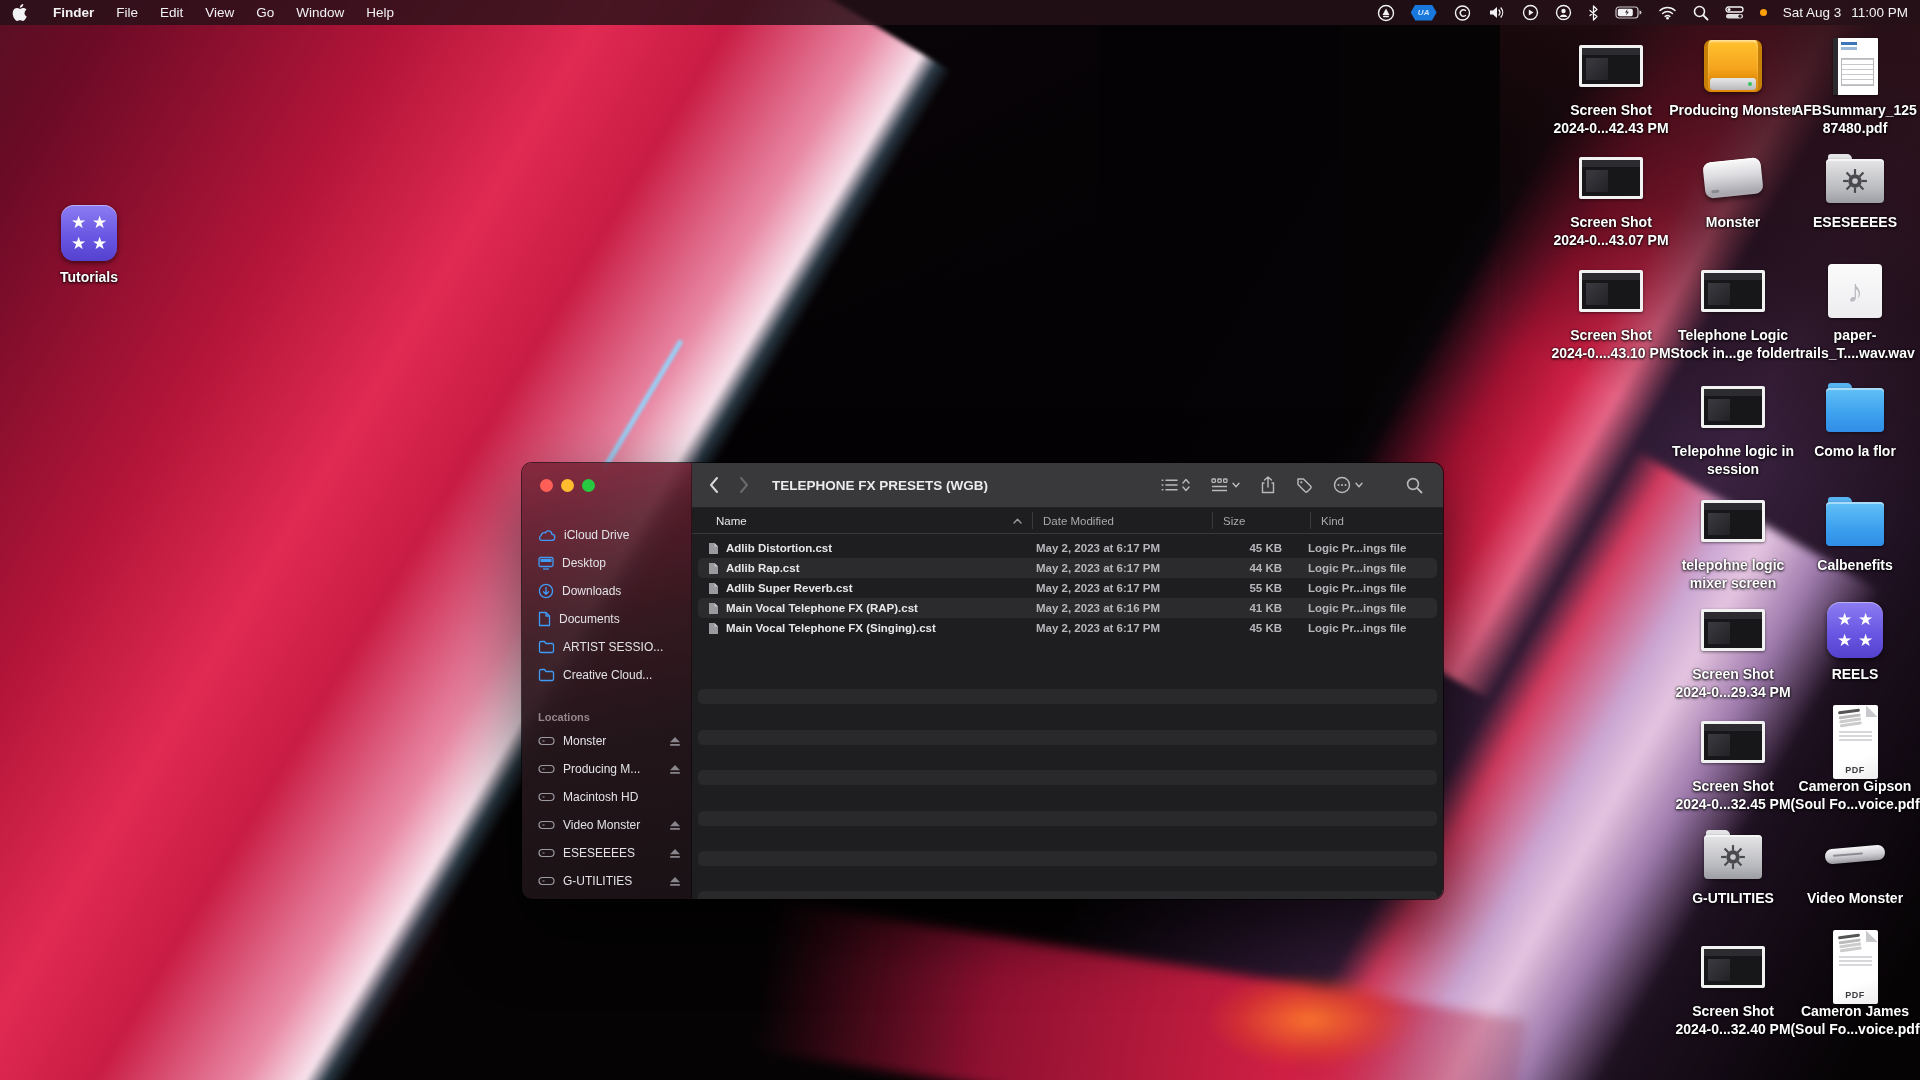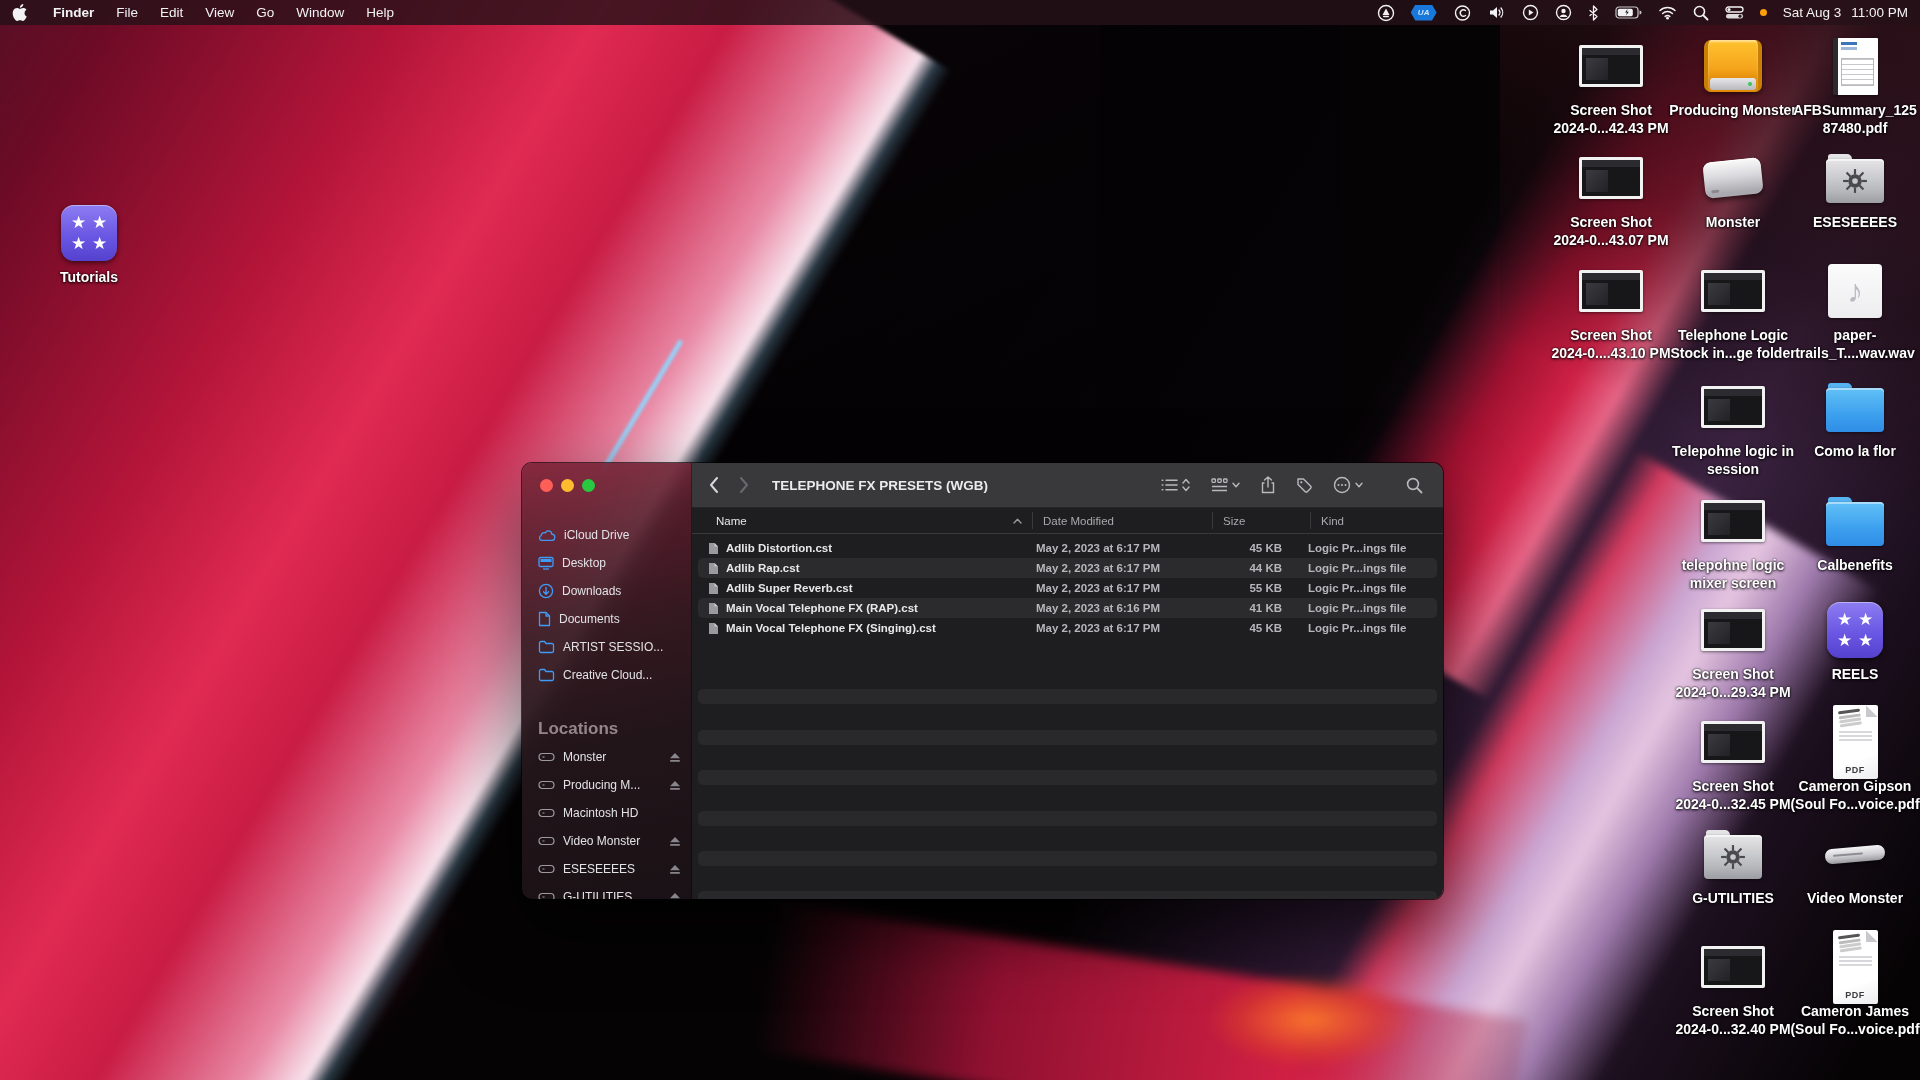--- a/index.html
+++ b/index.html
@@ -141,21 +141,21 @@
   .lights { position:absolute; left:18px; top:16px; display:flex; gap:8px; z-index:5; }
   .light { width:13px; height:13px; border-radius:50%; }
   .light.red { background:#ff5f57; } .light.yellow { background:#febc2e; } .light.green { background:#28c840; }
 
   .side-list { position:absolute; left:0; top:58px; width:100%; }
   .side-item { height:28px; display:flex; align-items:center; padding:0 10px 0 16px; gap:8px;
     color:#e2e2e6; font-size:12px; }
   .side-item svg { flex:0 0 auto; }
   .side-label { overflow:hidden; white-space:nowrap; text-overflow:ellipsis; flex:1; }
   .side-header { height:24px; display:flex; align-items:flex-end; padding:0 16px 4px; color:#94868c;
-    font-size:17px; font-weight:bold; margin-top:30px; }
+    font-size:11px; font-weight:bold; margin-top:14px; }
   .eject { flex:0 0 auto; opacity:.85; }
 
   .ftoolbar { position:absolute; left:170px; top:0; right:0; height:45px; background:#39393b;
     display:flex; align-items:center; border-bottom:1px solid #242426;justify-content:space-between; }
   .nav-btn { margin-left:16px; }
   .nav-btn.fwd { margin-left:20px; }
   .ftitle { margin-left:22px; font-size:13.5px; font-weight:bold; color:#ebebed; white-space:nowrap; }
   .tb-right { margin-left:auto; display:flex; align-items:center; gap:21px; padding-right:20px; }
   .tb-group { display:flex; align-items:center; gap:4px; }
   .tb-search { margin-left:22px; }

